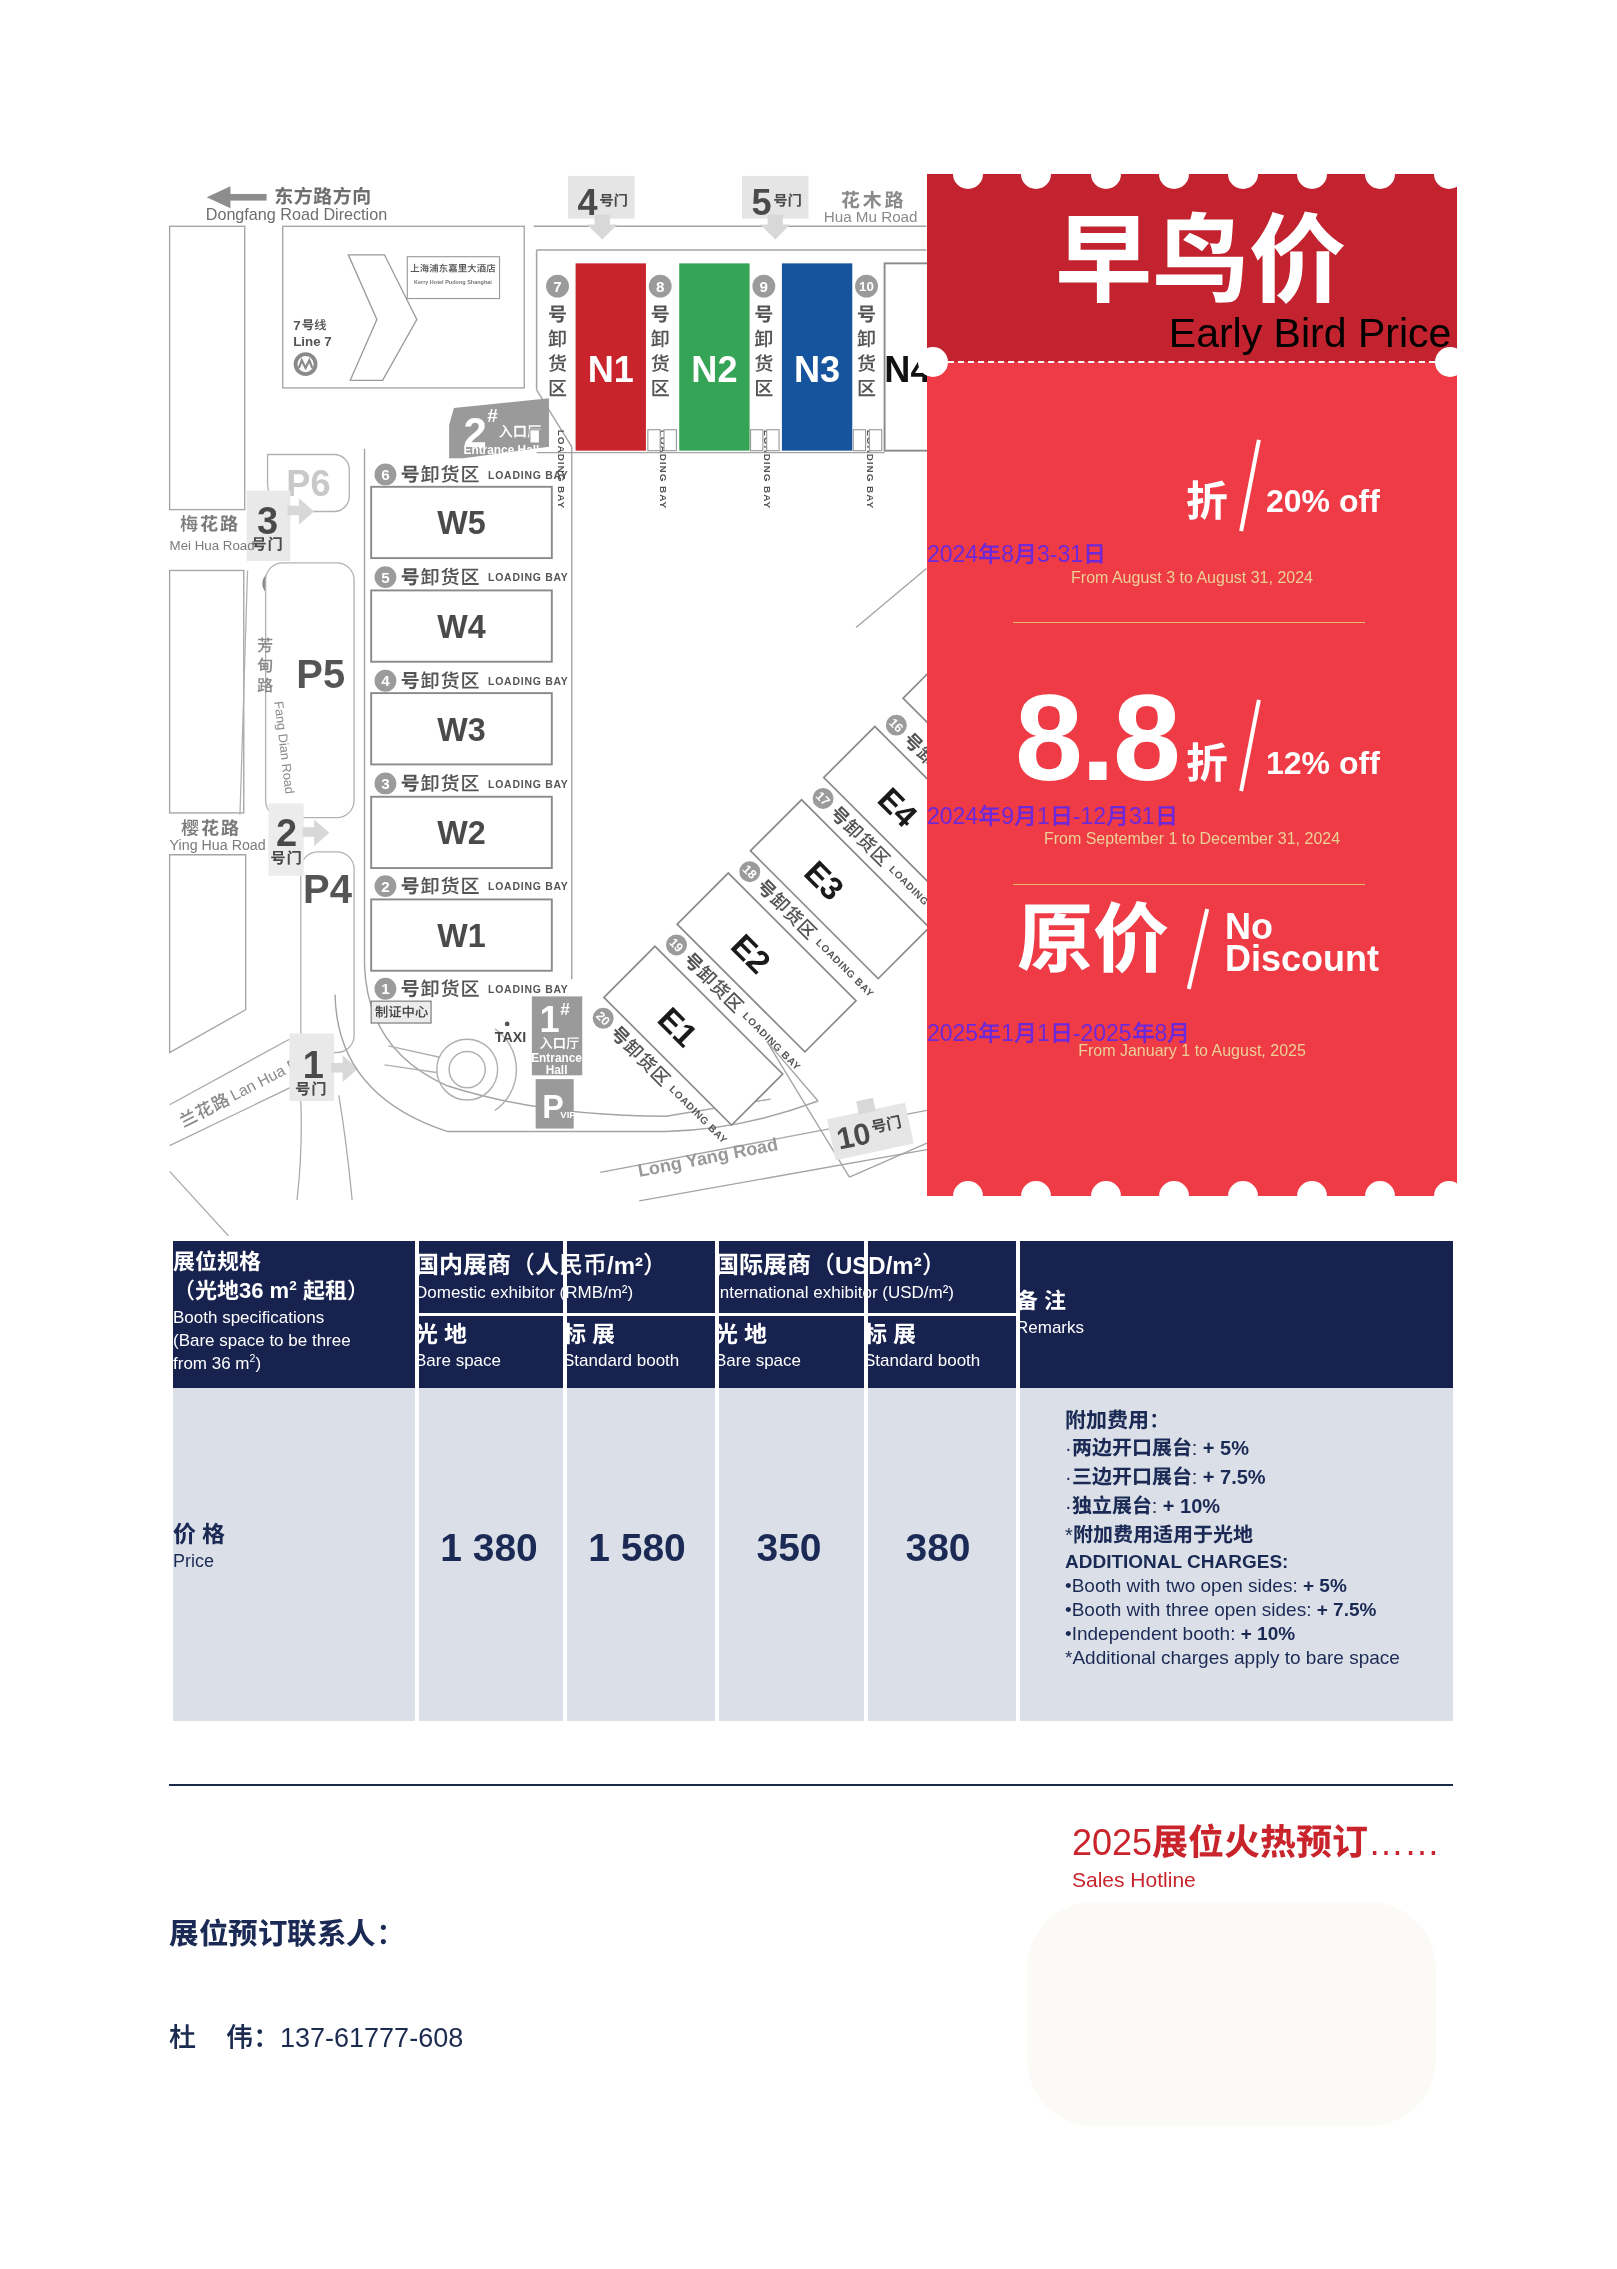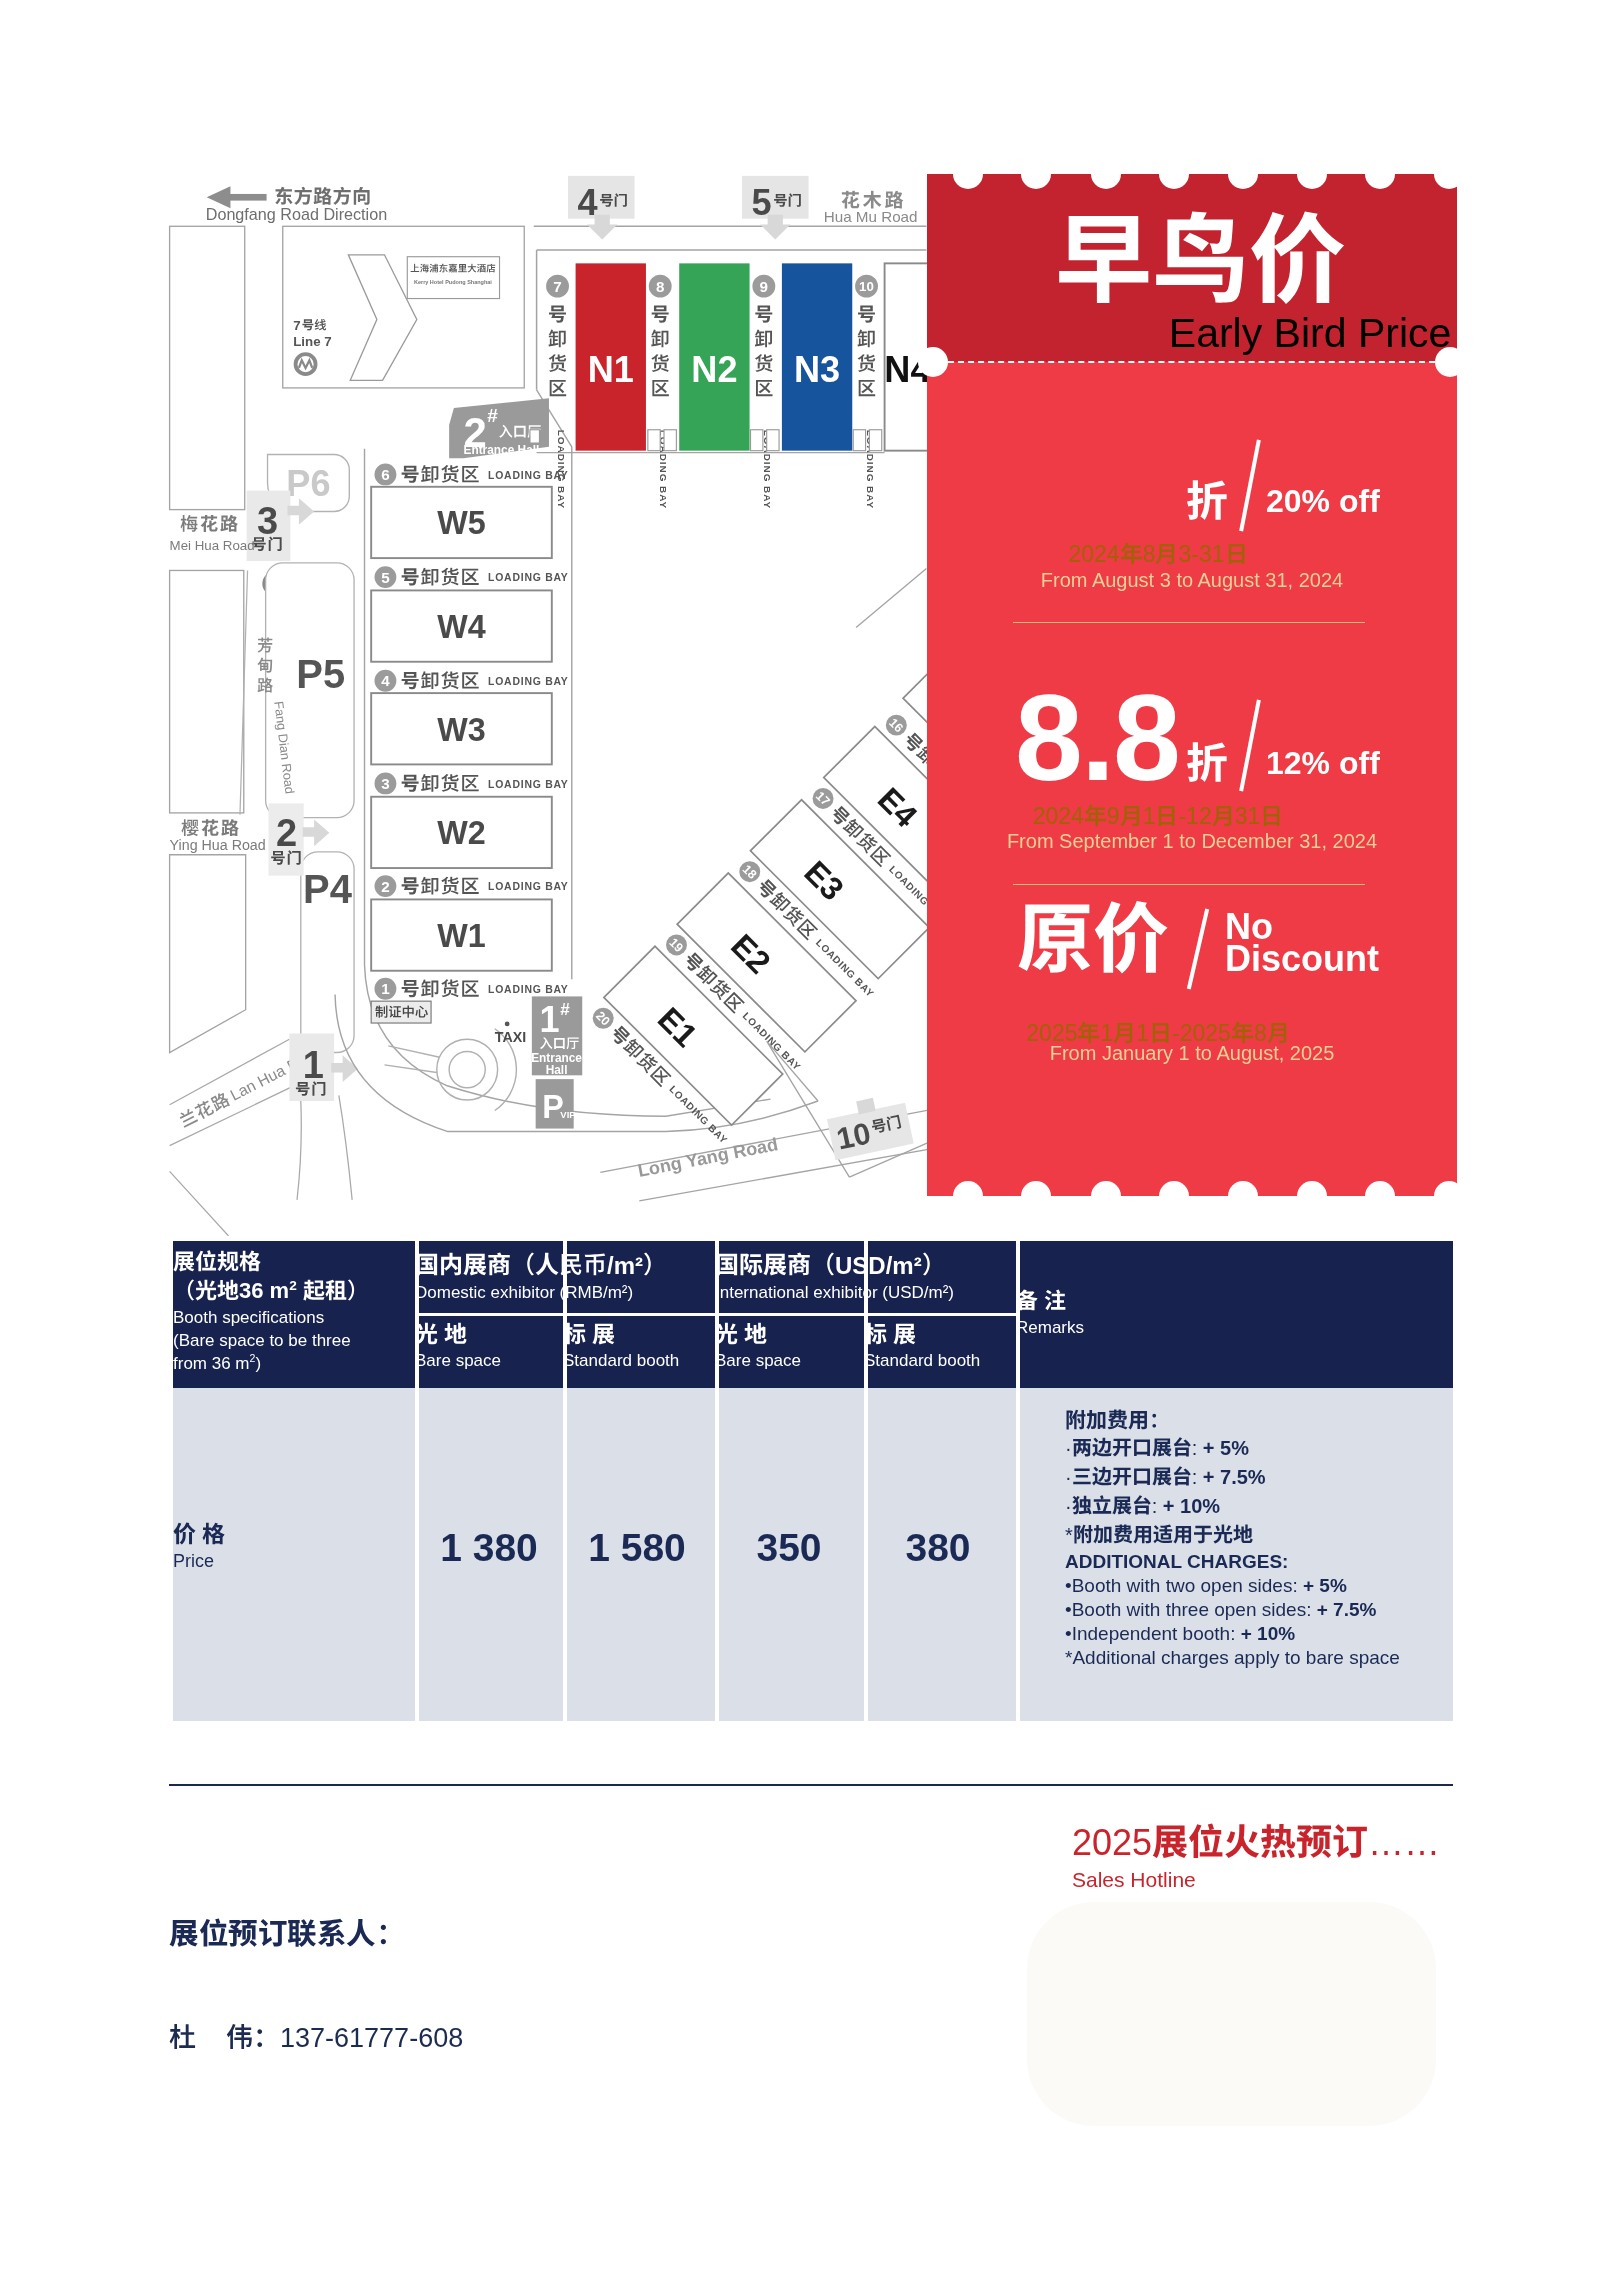--- a/index.html
+++ b/index.html
@@ -14,22 +14,22 @@
 .notch{position:absolute;width:30px;height:30px;border-radius:50%;background:#fff}
 .punch{position:absolute;width:30px;height:30px;border-radius:50%;background:#fff}
 .cpdash{position:absolute;left:11.4px;top:187px;width:507px;border-top:2.9px dashed #fff}
 .cptitle{position:absolute;left:-3.8px;top:35px;width:530px;text-align:center;font-size:97px;letter-spacing:25px;text-indent:25px;line-height:95px}
 .cpsub{position:absolute;left:-5.7px;top:136px;width:530px;text-align:right;font-size:41px;color:#000000}
 .big{position:absolute;font-size:122px;font-weight:bold;line-height:95px;letter-spacing:-1.9px}
 .zhe{position:absolute;font-size:42px;line-height:42px}
 .off{position:absolute;font-size:32px;font-weight:bold;line-height:32px}
 .slash{position:absolute;width:3.8px;height:93px;background:#fff;transform:rotate(11deg)}
 .slash2{position:absolute;width:3.8px;height:82px;background:#fff;transform:rotate(13deg)}
-.dcn{position:absolute;left:0;width:462px;text-align:center;font-size:23px;color:#a16207}
-.den{position:absolute;left:0;width:530px;text-align:center;font-size:20px;color:#ecd096}
+.dcn{position:absolute;left:0;width:462px;font-size:23px;color:#6d28d9}
+.den{position:absolute;left:0;width:530px;text-align:center;font-size:16px;color:#ecd096}
 .divl{position:absolute;left:86px;width:352px;border-top:1.4px solid #e5b96a}
 .orig{position:absolute;font-size:76px;line-height:84px;letter-spacing:9.5px}
 .nodisc{position:absolute;font-size:36px;font-weight:bold;line-height:32px}
 #table{position:absolute;left:173px;top:1241px;width:1280px;height:480px;color:#fff}
 .thead{position:absolute;left:0;top:0;width:1280px;height:147px;background:#17224e}
 .tbody{position:absolute;left:0;top:147px;width:1280px;height:333px;background:#dbe0e8}
 .vsep{position:absolute;top:0;width:3.8px;height:480px;background:#fff}
 .hsep{position:absolute;height:2.9px;background:#fff}
 .hc{position:absolute;}
 .h1{font-size:22px;font-weight:bold;line-height:28.5px}

